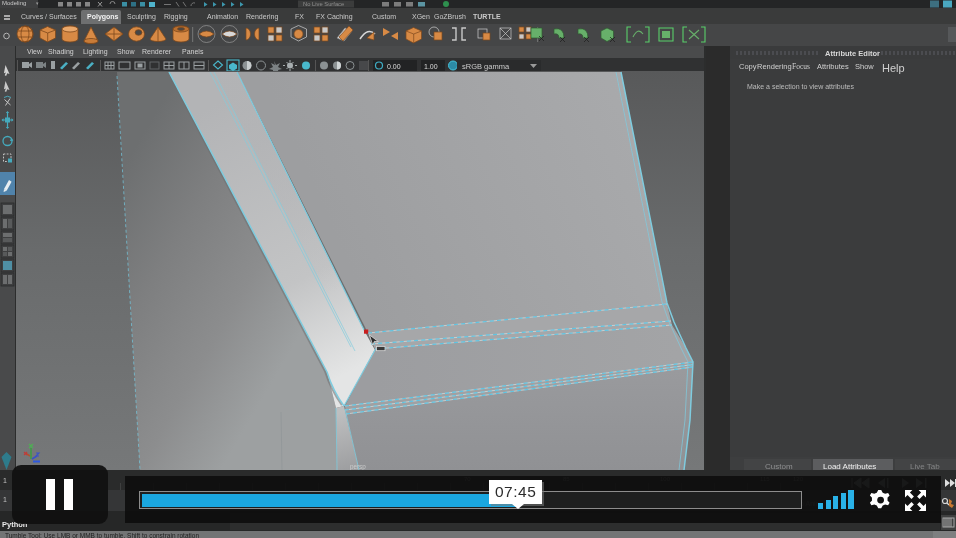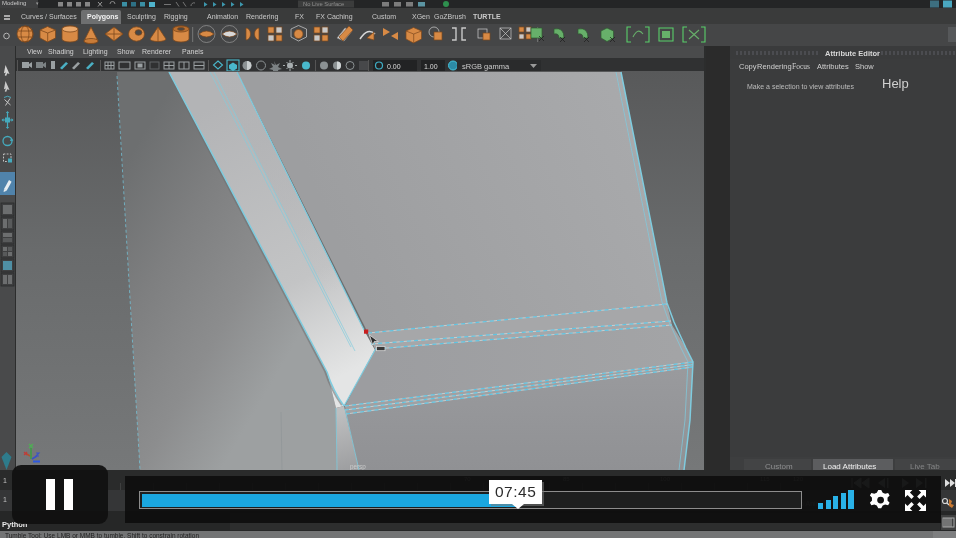--- a/index.html
+++ b/index.html
@@ -392,21 +392,21 @@
   <div class="abs" style="left:143px;top:5px;width:84px;height:4px;background:repeating-linear-gradient(90deg,#4b4c50 0 2px,#3a3b3c 2px 4px);"></div>
   <div class="txt" style="left:95px;top:3px;font-size:7.5px;font-weight:bold;color:#d8d8d8;">Attribute Editor</div>
   <div class="txt" style="left:229px;top:2px;font-size:7px;color:#b0b0b0;">⧉</div>
   <div class="txt" style="left:239px;top:2px;font-size:7.5px;color:#cecece;">✕</div>
 
   <div class="txt" style="left:9px;top:16px;font-size:7.5px;color:#d0d0d0;">Copy</div>
   <div class="txt" style="left:27px;top:16px;font-size:7.5px;color:#d0d0d0;">Rendering</div>
   <div class="txt" style="left:62px;top:16px;font-size:7.5px;color:#d0d0d0;font-family:Liberation Serif, serif;">Focus</div>
   <div class="txt" style="left:87px;top:16px;font-size:7.5px;color:#d0d0d0;">Attributes</div>
   <div class="txt" style="left:125px;top:16px;font-size:7.5px;color:#d0d0d0;">Show</div>
-  <div class="txt" style="left:152px;top:16px;font-size:13px;color:#d0d0d0;margin-top:14px;">Help</div>
+  <div class="txt" style="left:152px;top:16px;font-size:11px;color:#d0d0d0;">Help</div>
 
   <div class="txt" style="left:17px;top:37px;font-size:7px;color:#bcbcbc;">Make a selection to view attributes</div>
 
   <div class="abs" style="left:242px;top:13px;width:8px;height:417px;background:#333435;"></div>
   <div class="abs" style="left:243px;top:15px;width:6px;height:60px;background:#454649;"></div>
 
   <div class="abs" style="left:0;top:411px;width:242px;height:19px;background:#3d3e3f;"></div>
   <div class="abs" style="left:14px;top:413px;width:67px;height:15px;background:#434445;"></div>
   <div class="txt" style="left:35px;top:416px;font-size:8px;color:#8f9091;">Custom</div>
   <div class="abs" style="left:83px;top:413px;width:80px;height:15px;background:#5c5d5f;"></div>

